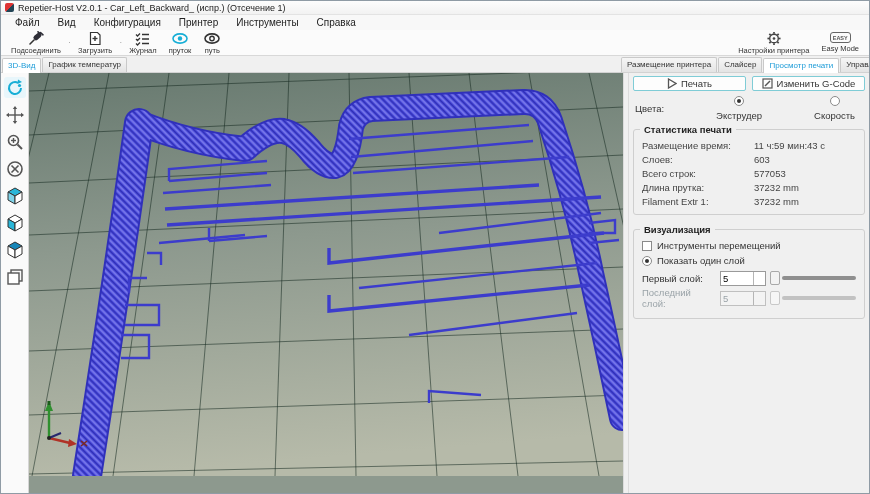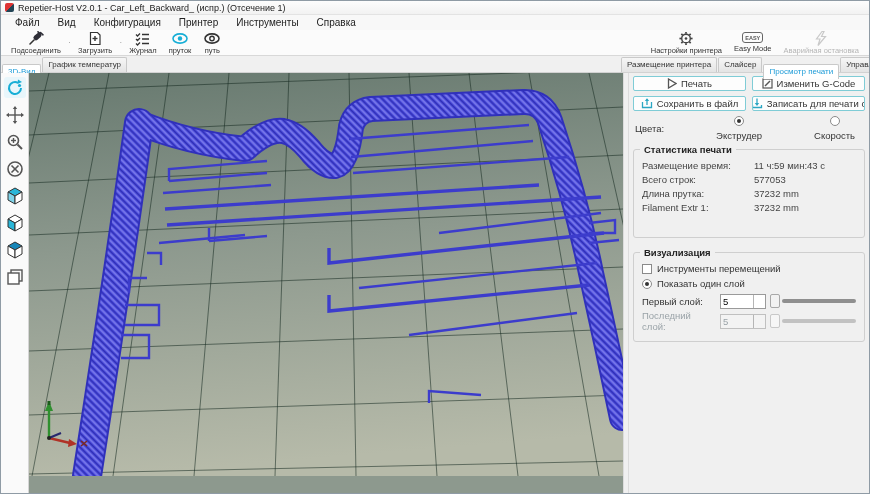--- a/index.html
+++ b/index.html
@@ -33,21 +33,21 @@
                 color:#555; font-weight:bold; margin-bottom:1px; }
 
   
   .tabrow { height:17px; background:#f0f0f0; display:flex; align-items:flex-end;
             border-bottom:1px solid #d2d2d2; }
   .tabs-left { display:flex; padding-left:1px; }
   .tabs-right { display:flex; width:248px; flex:0 0 auto; margin-left:auto; }
   .tab { font-size:8px; padding:2px 5px 2px; border:1px solid #c9c9c9; border-bottom:none;
          background:linear-gradient(#f6f6f6,#e4e4e4); color:#333; margin-right:1px;
          border-radius:2px 2px 0 0; white-space:nowrap; cursor:default; }
-  .tab.active { background:#fff; color:#1e9cd8; position:relative; top:7px; padding-bottom:3px; }
+  .tab.active { background:#fff; color:#1e9cd8; position:relative; top:1px; padding-bottom:3px; }
 
   
   .main { display:flex; height:452px; }
 
   
   .viewport { width:622px; flex:0 0 auto; position:relative; background:#8d998e; display:flex; }
   .view-tools { width:28px; background:#fafafa; border-right:1px solid #d5d5d5;
                 display:flex; flex-direction:column; align-items:center; padding-top:4px;
                 gap:6px; z-index:2; }
   .vtool { width:22px; height:21px; display:flex; align-items:center; justify-content:center;
@@ -70,21 +70,21 @@
 
   .colors-row { display:flex; align-items:center; gap:6px; margin:4px 2px 6px; font-size:9.5px; }
   .radio { width:10px; height:10px; border:1px solid #8a8a8a; border-radius:50%; background:#fff;
            display:inline-block; position:relative; vertical-align:-2px; flex:0 0 auto; }
   .radio.checked::after { content:""; position:absolute; left:2px; top:2px; width:4px; height:4px;
            border-radius:50%; background:#333; }
   .radio-opt { display:flex; align-items:center; gap:4px;flex-direction:column; }
   .colors-spacer { width:40px; }
 
   .groupbox { border:1px solid #cfcfcf; border-radius:3px; position:relative; margin:8px 0 0;
-              padding:8px 8px 23px; }
+              padding:8px 8px 6px; }
   .groupbox .legend { position:absolute; top:-6px; left:6px; background:#f0f0f0; padding:0 4px;
               font-weight:bold; font-size:9.5px; color:#222; }
   .stat-row { display:flex; height:14px; align-items:center; color:#444; }
   .stat-label { width:112px; flex:0 0 auto; }
   .stat-value { flex:1; }
 
   .vis-row { display:flex; align-items:center; gap:5px; height:15px; color:#333; }
   .checkbox { width:10px; height:10px; border:1px solid #8a8a8a; background:#fff; flex:0 0 auto; }
   .layer-row { display:flex; align-items:center; gap:4px; height:20px; }
   .layer-label { width:74px; flex:0 0 auto; }
@@ -197,28 +197,20 @@
           <line x1="13" y1="3" x2="11.6" y2="4.4"></line>
             <line x1="4.4" y1="11.6" x2="3" y2="13"></line>
         </g>
       </svg>
     </span>
     <span>Настройки принтера</span>
   </div>
   <div class="tool-btn">
     <span class="easy-badge">EASY</span>
     <span>Easy Mode</span>
-  </div>
-  <div class="tool-btn disabled">
-    <span>
-      <svg width="16" height="15" viewBox="0 0 16 15">
-        <path d="M9 0.5 L3.5 8 H7 L5 14.5 L12.5 5.5 H8.5 L11 0.5 Z" fill="none" stroke="#c9c9c9" stroke-width="1.2"></path>
-      </svg>
-    </span>
-    <span>Аварийная остановка</span>
   </div>
 </div>
 
 <div class="tabrow">
   <div class="tabs-left">
     <span class="tab active">3D-Вид</span>
     <span class="tab">График температур</span>
   </div>
   <div class="tabs-right">
     <span class="tab">Размещение принтера</span>
@@ -395,58 +387,44 @@
         <span>Печать</span>
       </div>
       <div class="panel-btn">
         <svg width="11" height="11" viewBox="0 0 11 11">
           <rect x="1" y="1" width="9" height="9" fill="none" stroke="#555" stroke-width="1.2"></rect>
           <line x1="3" y1="8" x2="8" y2="3" stroke="#555" stroke-width="1.4"></line>
         </svg>
         <span>Изменить G-Code</span>
       </div>
     </div>
-    <div class="btn-row">
-      <div class="panel-btn">
-        <svg width="12" height="11" viewBox="0 0 12 11">
-          <path d="M1.5 4 v5.5 h9 V4" fill="none" stroke="#2aa7c4" stroke-width="1.3"></path>
-          <line x1="6" y1="7" x2="6" y2="1" stroke="#2aa7c4" stroke-width="1.3"></line>
-          <polygon points="3.8,3 8.2,3 6,0.2" fill="#2aa7c4"></polygon>
-        </svg>
-        <span>Сохранить в файл</span>
-      </div>
-      <div class="panel-btn">
-        <svg width="12" height="11" viewBox="0 0 12 11">
-          <path d="M1.5 7 v2.5 h9 V7" fill="none" stroke="#2aa7c4" stroke-width="1.3"></path>
-          <line x1="6" y1="0.5" x2="6" y2="6" stroke="#2aa7c4" stroke-width="1.3"></line>
-          <polygon points="3.8,5 8.2,5 6,8" fill="#2aa7c4"></polygon>
-        </svg>
-        <span>Записать для печати с</span>
-      </div>
-    </div>
 
     <div class="colors-row">
       <span>Цвета:</span>
       <span class="colors-spacer"></span>
       <span class="radio-opt">
         <span class="radio checked"></span>
         <span>Экструдер</span>
       </span>
       <span class="colors-spacer"></span>
       <span class="radio-opt">
         <span class="radio"></span>
         <span>Скорость</span>
       </span>
     </div>
 
     <div class="groupbox">
       <span class="legend">Статистика печати</span>
       <div class="stat-row">
         <span class="stat-label">Размещение время:</span>
         <span class="stat-value">11 ч:59 мин:43 с</span>
+      </div>
+      <div class="stat-row">
+        <span class="stat-label">Слоев:</span>
+        <span class="stat-value">603</span>
       </div>
       <div class="stat-row">
         <span class="stat-label">Всего строк:</span>
         <span class="stat-value">577053</span>
       </div>
       <div class="stat-row">
         <span class="stat-label">Длина прутка:</span>
         <span class="stat-value">37232 mm</span>
       </div>
       <div class="stat-row">

